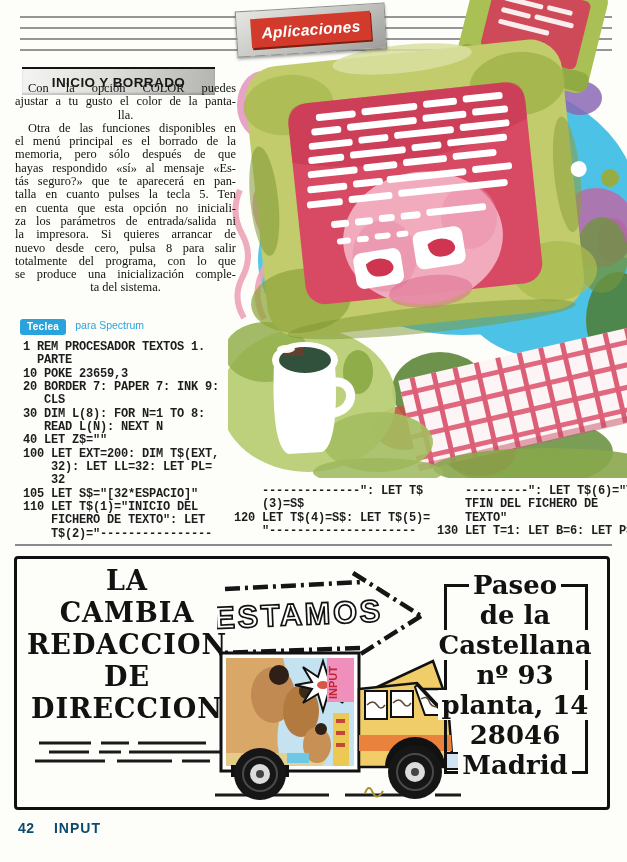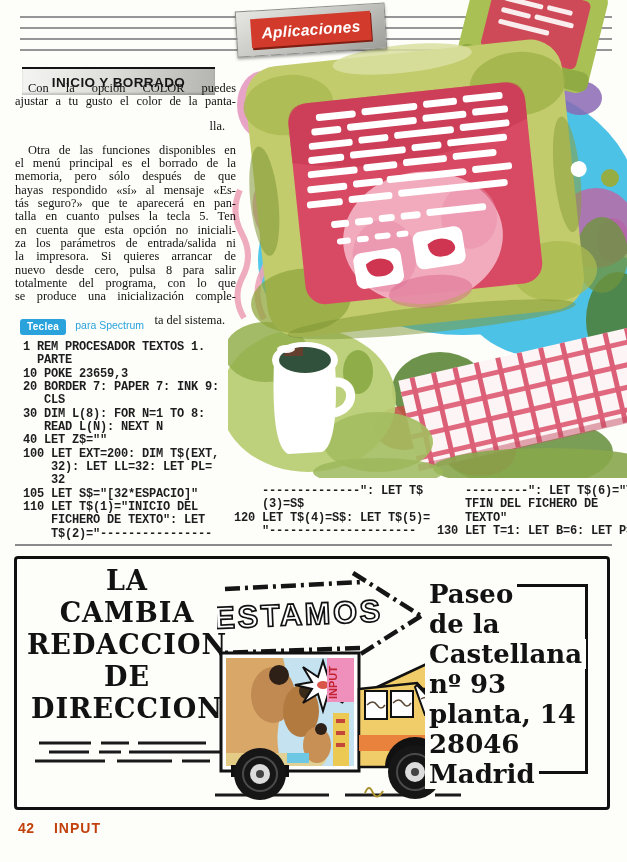--- a/index.html
+++ b/index.html
@@ -33,21 +33,21 @@
     background:linear-gradient(100deg,#f4f4f2 0%,#dededa 45%,#b3b3af 100%);
     box-shadow:inset 0 -2px 2px rgba(0,0,0,.18);
     display:flex;align-items:center;justify-content:center;
     font-size:13.5px;font-weight:bold;letter-spacing:.4px;color:#161616;
   }
   
   .body-col{position:absolute;left:15px;top:82px;width:221px;
     font-family:"Liberation Serif",serif;font-size:12.4px;line-height:13.3px;color:#121212;}
   .para-main{white-space:pre-line;text-align:justify;text-align-last:justify;margin:0;}
   .para-main.indent{text-indent:13px;}
-  .para-last{margin:11px;text-align:right;}
+  .para-last{margin:0;text-align:center;}
   
   .teclea-row{position:absolute;left:20px;top:319px;display:flex;align-items:flex-start;}
   .teclea-badge{
     background:#2aa3dc;color:#fff;font-size:10px;font-weight:bold;
     padding:2px 7px 3px;border-radius:3px;letter-spacing:.3px;
   }
   .teclea-suffix{color:#2aa3dc;font-size:10.5px;margin-left:9px;font-weight:500;}
   
   pre.code{
     position:absolute;margin:8px;
@@ -64,25 +64,25 @@
     border:3px solid #101010;border-radius:4px;background:#fdfdfa;
   }
   .headline{position:absolute;left:4px;top:6px;width:212px;text-align:center;}
   .headline div{
     font-family:"DejaVu Serif",serif;font-weight:bold;font-size:27px;line-height:32px;
     letter-spacing:1px;color:#121212;
   }
   .estamos-svg{position:absolute;left:200px;top:8px;}
   .van-svg{position:absolute;left:8px;top:84px;}
   .address-frame{position:absolute;left:427px;top:25px;width:138px;height:184px;border:3px solid #111;}
-  .address-text{position:absolute;left:408px;top:20px;width:180px;}
+  .address-text{position:absolute;left:408px;top:11px;width:180px;text-align:center;}
   .address-text div{font-family:"DejaVu Serif",serif;font-weight:bold;font-size:26px;line-height:30px;color:#121212;}
   .address-text span{background:#fdfdfa;padding:0 4px;display:inline-block;}
   
-  .footer{position:absolute;left:18px;top:820px;font-size:14px;font-weight:bold;color:#c2410c;letter-spacing:.5px;}
+  .footer{position:absolute;left:18px;top:820px;font-size:14px;font-weight:bold;color:#0c4a6e;letter-spacing:.5px;}
   .footer .mag{margin-left:15px;letter-spacing:1px;}
   svg{display:block;}
 </style>
 </head>
 <body>
 
 <div class="page">
 
   <div>
     <div class="rule" style="top:16px"></div>

